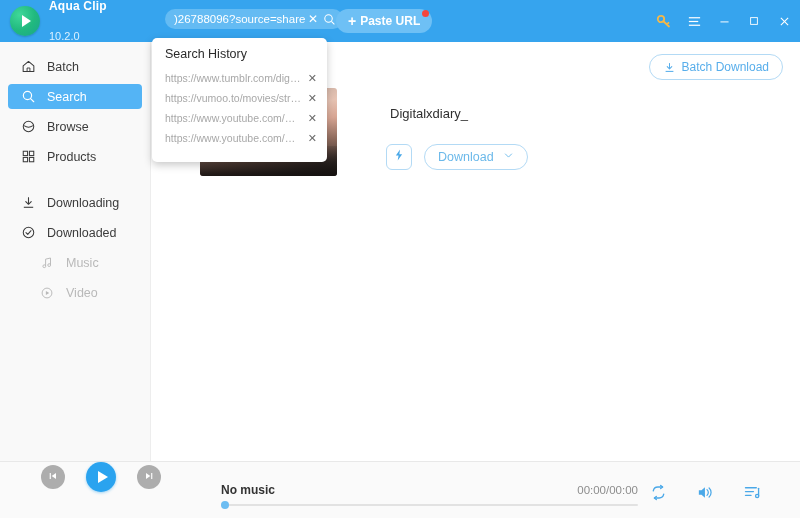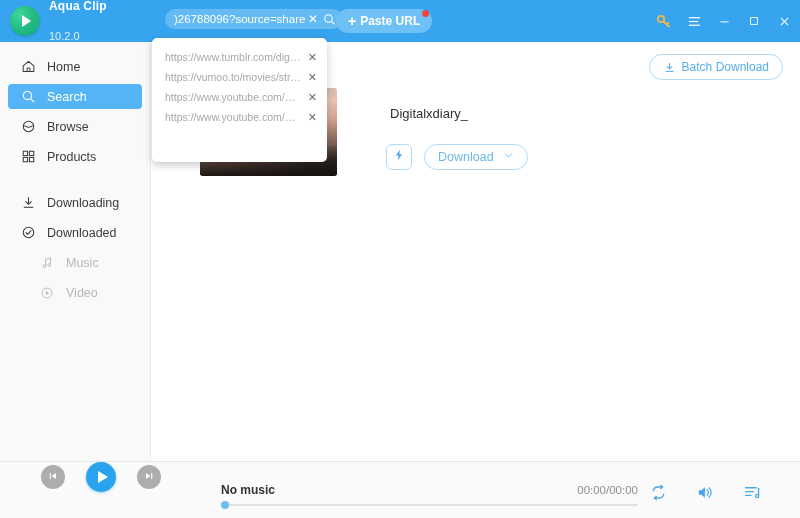--- a/index.html
+++ b/index.html
@@ -245,21 +245,21 @@
 
   <div class="sidebar">
 
     <div class="nav-item">
       <span class="nav-ico">
         <svg width="15" height="15" viewBox="0 0 16 16">
             <path d="M2.3 7.4 L8 2.6 L13.7 7.4 V13.4 H2.3 Z" stroke="#3b3b3b" stroke-width="1.1" fill="none" stroke-linejoin="round"></path>
             <path d="M6.5 13.4 V9.6 H9.5 V13.4" stroke="#3b3b3b" stroke-width="1.0" fill="none"></path>
           </svg>
       </span>
-      <span class="nav-lbl">Home</span>
+      <span class="nav-lbl">Batch</span>
     </div>
 
     <div class="nav-item active">
       <span class="nav-ico">
         <svg width="15" height="15" viewBox="0 0 16 16">
             <circle cx="6.9" cy="6.9" r="4.4" stroke="#ffffff" stroke-width="1.25" fill="none"></circle>
             <line x1="10.2" y1="10.2" x2="13.6" y2="13.6" stroke="#ffffff" stroke-width="1.25" stroke-linecap="round"></line>
           </svg>
       </span>
       <span class="nav-lbl">Search</span>
@@ -362,20 +362,21 @@
             <svg width="11" height="11" viewBox="0 0 16 16">
                 <path d="M3.5 5.8 L8 10.3 L12.5 5.8" stroke="#6bb9ea" stroke-width="1.35" fill="none" stroke-linecap="round" stroke-linejoin="round"></path>
               </svg>
           </span>
         </div>
       </div>
     </div>
   </div>
 
   <div class="history">
+    <div class="history-title">Search History</div>
 
     <div class="hist-row">
       <span class="hist-url">https://www.tumblr.com/digita...</span>
       <span class="hist-x">✕</span>
     </div>
     <div class="hist-row">
       <span class="hist-url">https://vumoo.to/movies/stra...</span>
       <span class="hist-x">✕</span>
     </div>
     <div class="hist-row">

